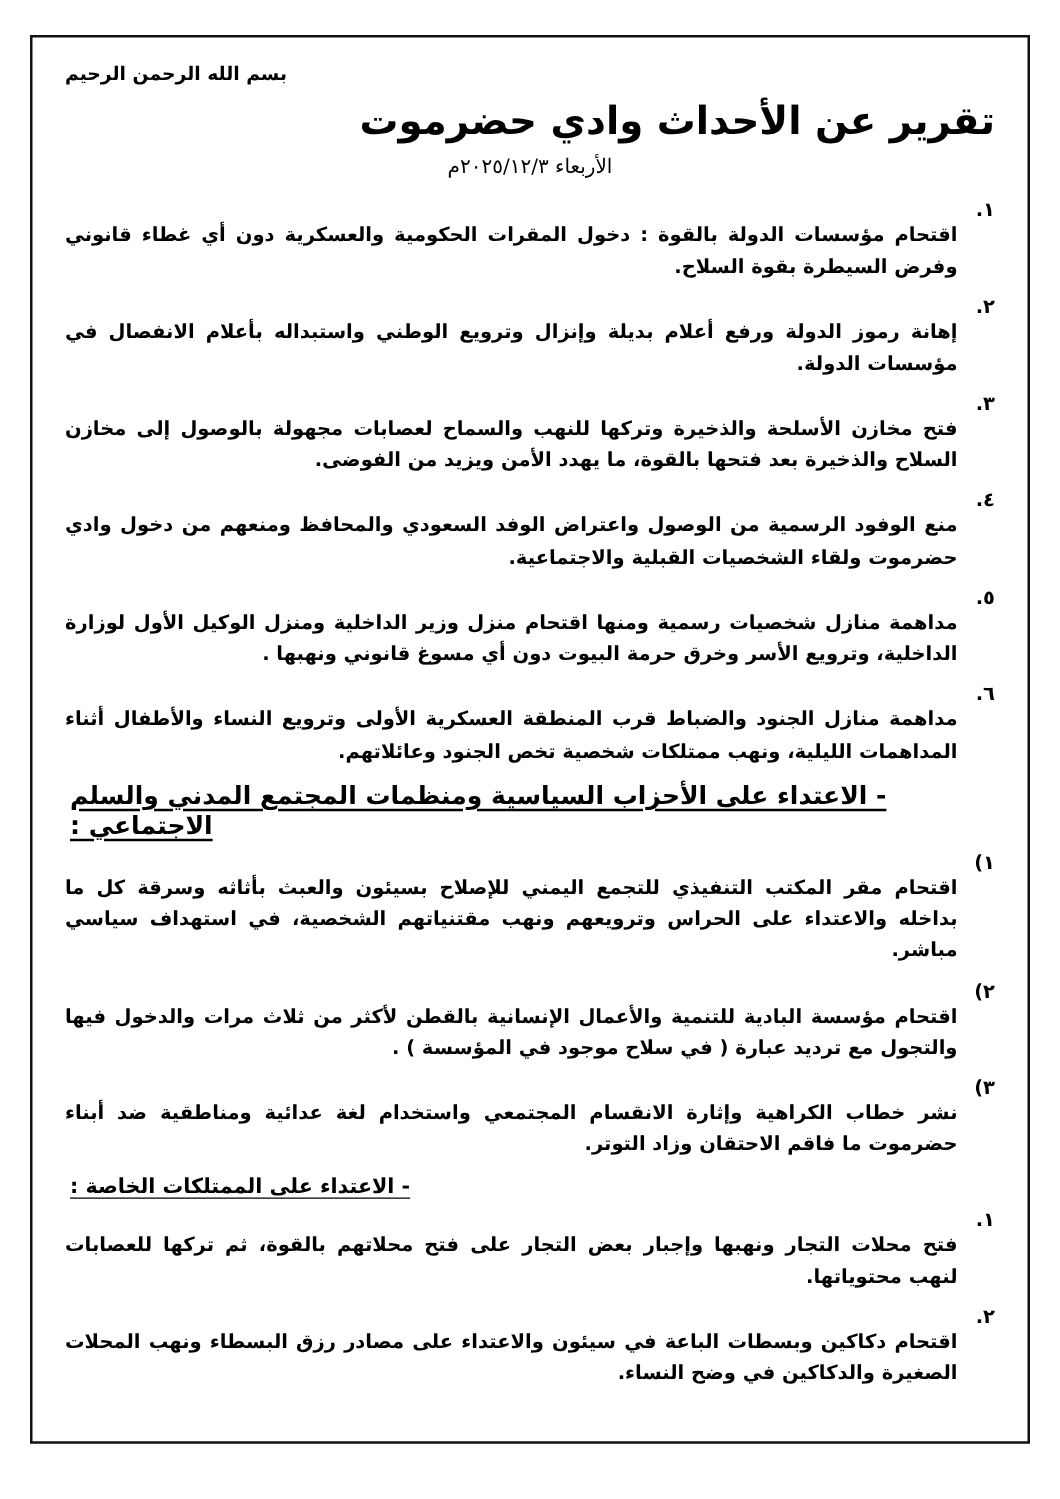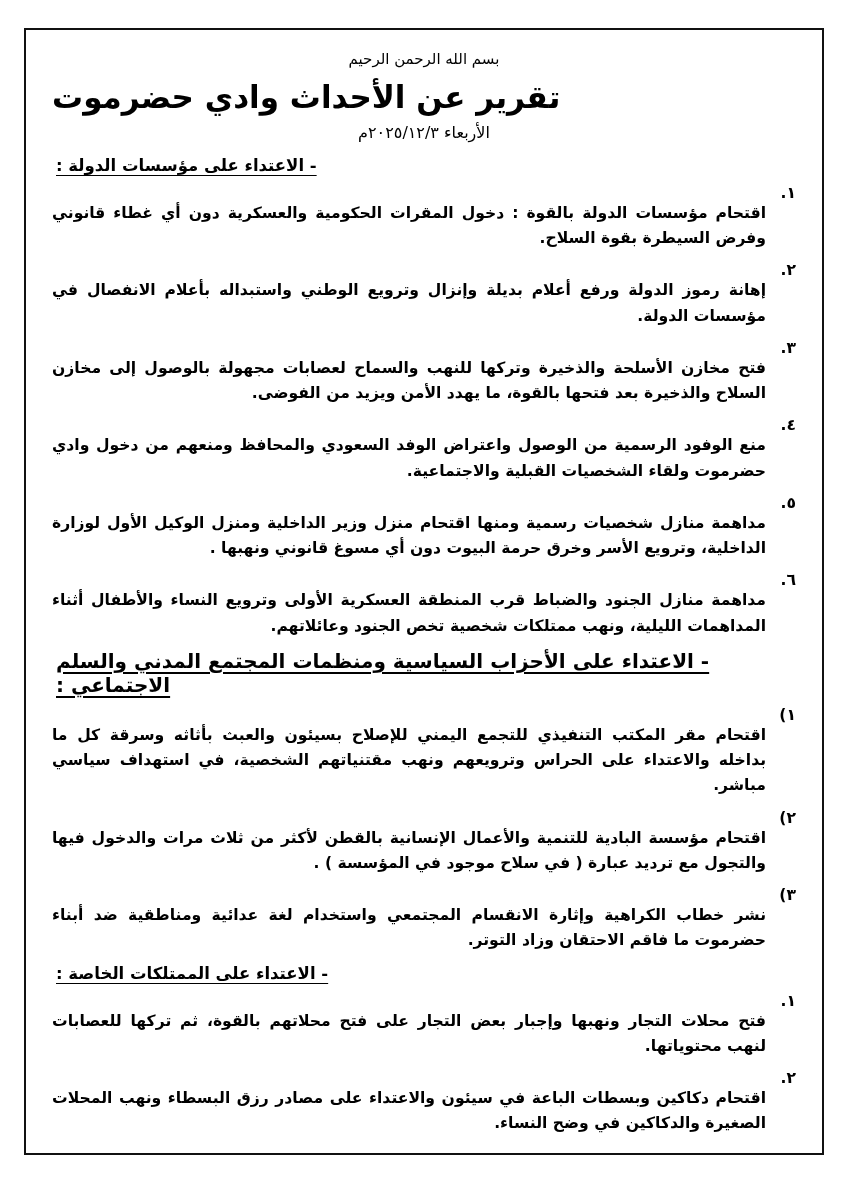--- a/index.html
+++ b/index.html
@@ -35,28 +35,28 @@
     position: absolute;
     top: 44px;
     right: 52px;
     left: 52px;
     bottom: 60px;
     box-sizing: border-box;
     direction: rtl;
     text-align: right;
   }
   .basmala {
-    text-align: center;
+    text-align: left;
     font-size: 15px;
-    font-weight: 400;
+    font-weight: 700;
     letter-spacing: 0;
     margin: 6px 0 10px 0;
   }
   .doc-title {
-    text-align: left;
+    text-align: right;
     font-size: 31px;
     font-weight: 700;
     margin: 4px 0 6px 0;
     line-height: 1.25;
   }
   .doc-date {
     text-align: center;
     font-size: 16px;
     font-weight: 400;
     margin: 0 0 14px 0;
@@ -108,21 +108,20 @@
 <body>
 
 <div class="page">
   <div class="frame"></div>
   <div class="content">
 
     <div class="basmala">بسم الله الرحمن الرحيم</div>
     <h1 class="doc-title">تقرير عن الأحداث وادي حضرموت</h1>
     <div class="doc-date">الأربعاء ٢٠٢٥/١٢/٣م</div>
 
-    <div class="section-heading">- الاعتداء على مؤسسات الدولة :</div>
     <ol class="items">
       <li>
         <span class="marker">١.</span>
         <span class="item-text">اقتحام مؤسسات الدولة بالقوة : دخول المقرات الحكومية والعسكرية دون أي غطاء قانوني وفرض السيطرة بقوة السلاح.</span>
       </li>
       <li>
         <span class="marker">٢.</span>
         <span class="item-text">إهانة رموز الدولة ورفع أعلام بديلة وإنزال وترويع الوطني واستبداله بأعلام الانفصال في مؤسسات الدولة.</span>
       </li>
       <li>

